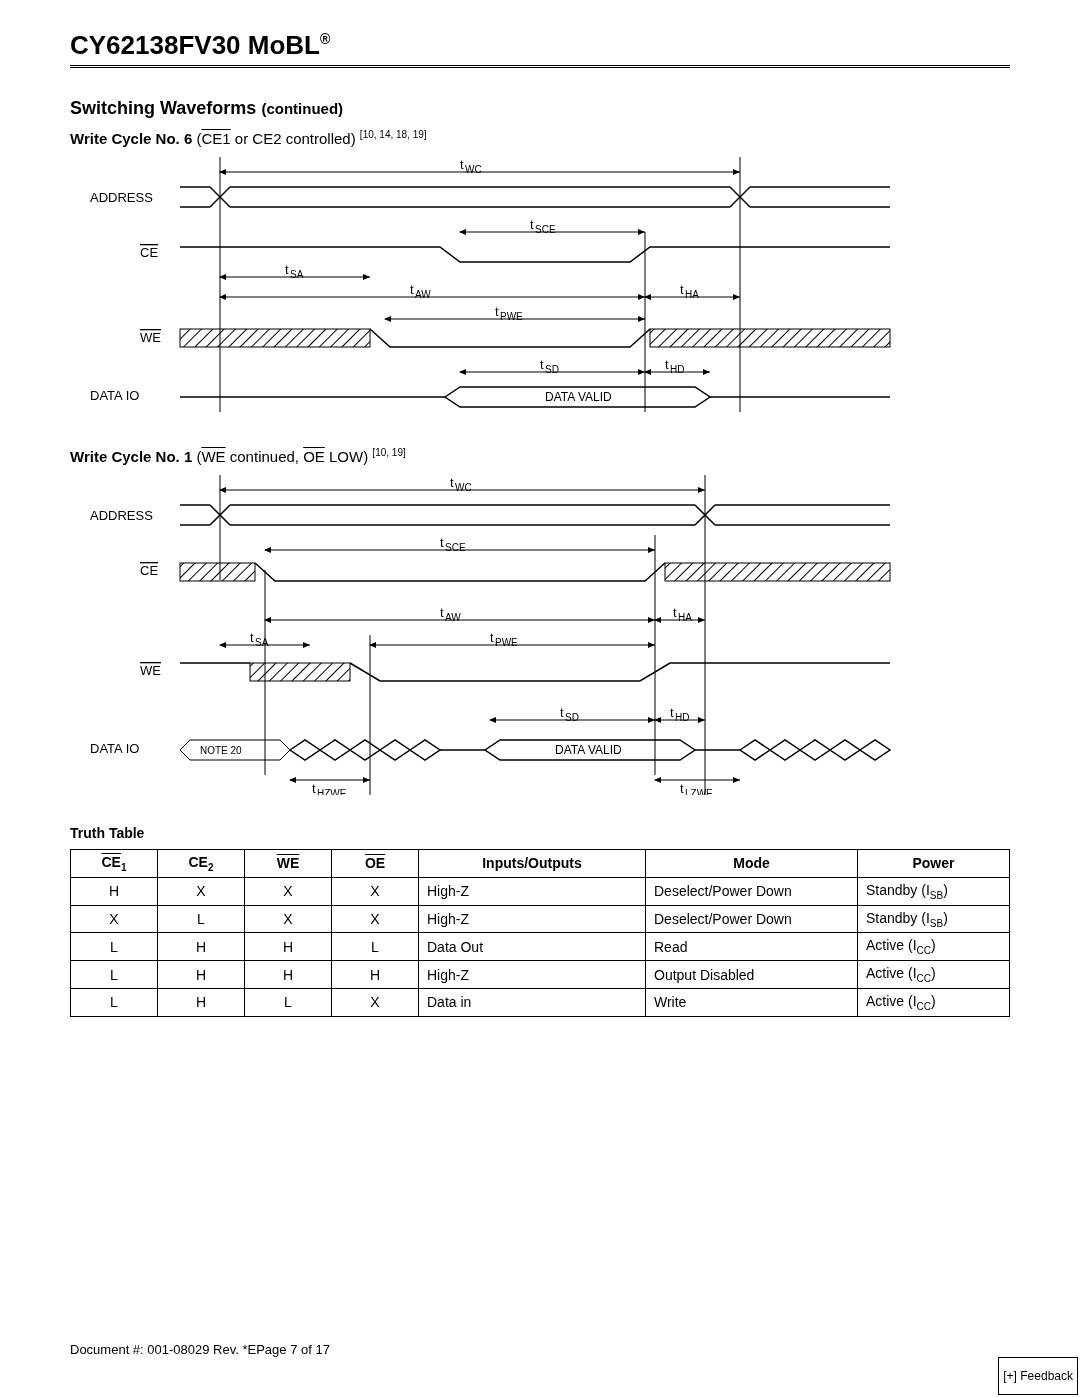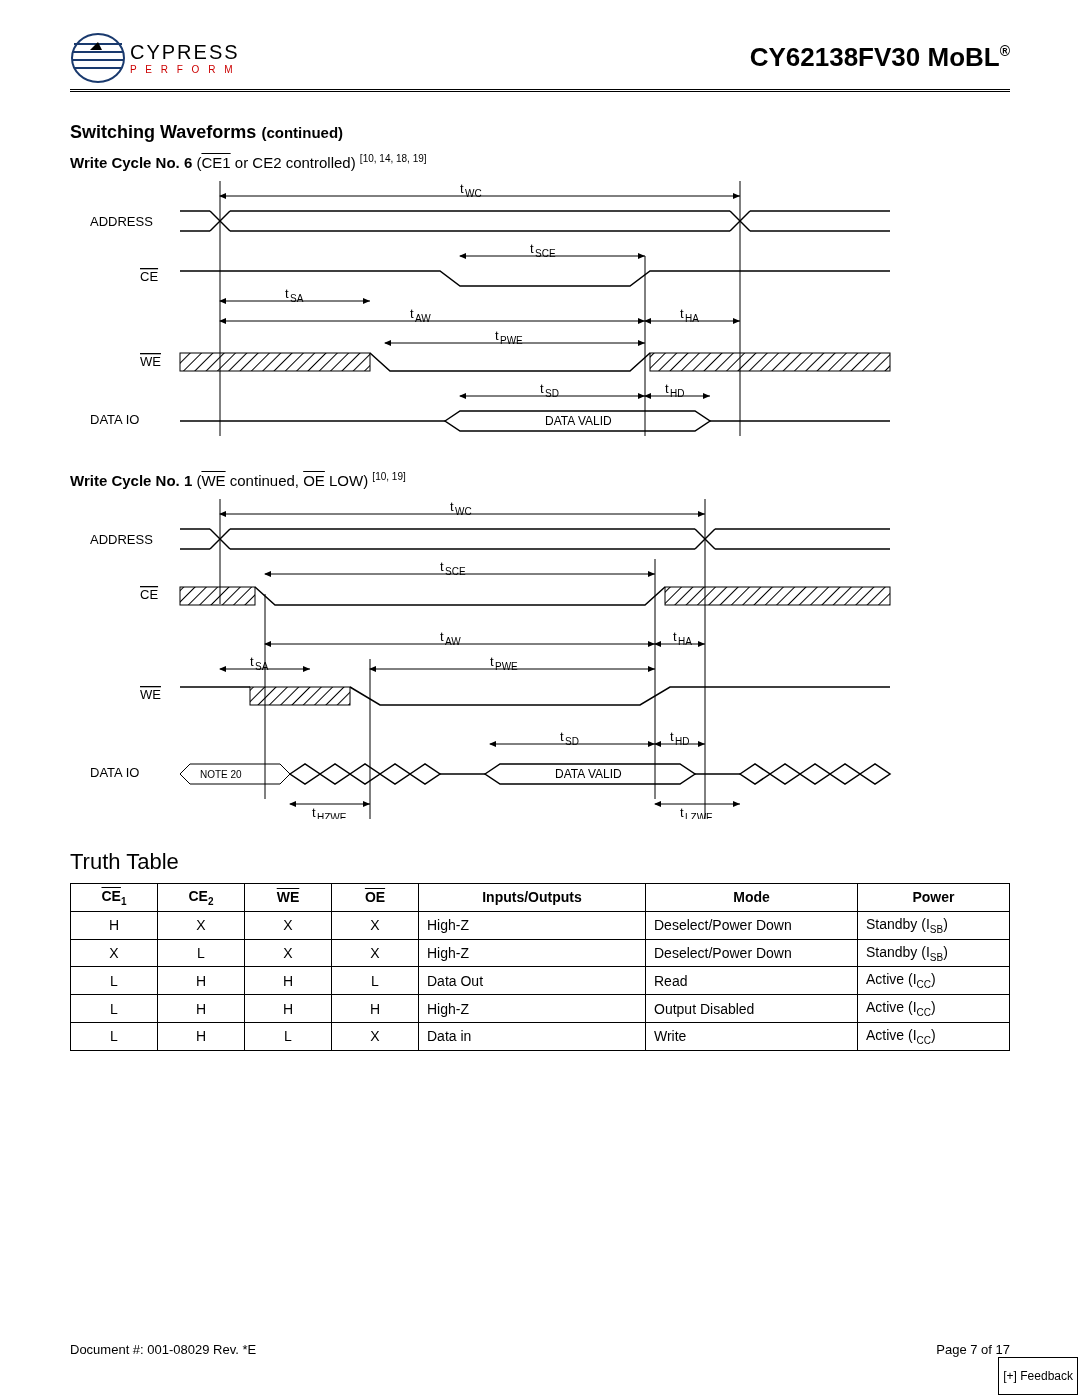--- a/index.html
+++ b/index.html
@@ -57,22 +57,22 @@
     margin-bottom: 10px;
   }
   .subtitle .bold { font-weight: bold; }
   .subtitle .bar { text-decoration: overline; }
   .subtitle sup { font-size: 10px; }
   .diagram {
     margin: 10px 0 30px 20px;
   }
   .diagram svg { display: block; }
   .tt-title {
-    font-size: 22px;
-    font-weight: normal;
+    font-size: 14px;
+    font-weight: bold;
     margin-top: 20px;
     margin-bottom: 8px;
   }
   table.truth {
     border-collapse: collapse;
     width: 100%;
     font-size: 14px;
   }
   table.truth th, table.truth td {
     border: 1px solid #000;
@@ -84,52 +84,37 @@
   }
   table.truth td.c { text-align: center; }
   .ov { text-decoration: overline; }
   sub { font-size: 10px; }
   .footer {
     position: absolute;
     bottom: 40px;
     left: 70px;
     right: 70px;
     display: flex;
-    justify-content: space-between;
     font-size: 13px;
   }
   .feedback {
     position: absolute;
     bottom: 2px;
     right: 2px;
     border: 1px solid #000;
     font-size: 12px;
     padding: 11px 4px;
   }
 </style>
 </head>
 <body>
 
 <div class="page">
 
   <div class="header">
-    <div class="logo">
-      <svg width="60" height="55">
-        <ellipse cx="28" cy="28" rx="26" ry="24" fill="none" stroke="#1a3a6e" stroke-width="2"></ellipse>
-        <line x1="4" y1="14" x2="52" y2="14" stroke="#1a3a6e" stroke-width="2"></line>
-        <line x1="2" y1="22" x2="54" y2="22" stroke="#1a3a6e" stroke-width="2"></line>
-        <line x1="2" y1="30" x2="54" y2="30" stroke="#1a3a6e" stroke-width="2"></line>
-        <line x1="4" y1="38" x2="52" y2="38" stroke="#1a3a6e" stroke-width="2"></line>
-        <path d="M20 20 L32 20 L28 12 Z" fill="#000"></path>
-      </svg>
-      <div>
-        <span class="logo-text">CYPRESS</span>
-        <span class="logo-sub">P E R F O R M</span>
-      </div>
-    </div>
     <div class="header-right">
       <span>CY62138FV30 MoBL</span><sup>®</sup>
     </div>
   </div>
 
   <div class="section-title">
     <span>Switching Waveforms</span>
     <span class="cont">(continued)</span>
   </div>
 

